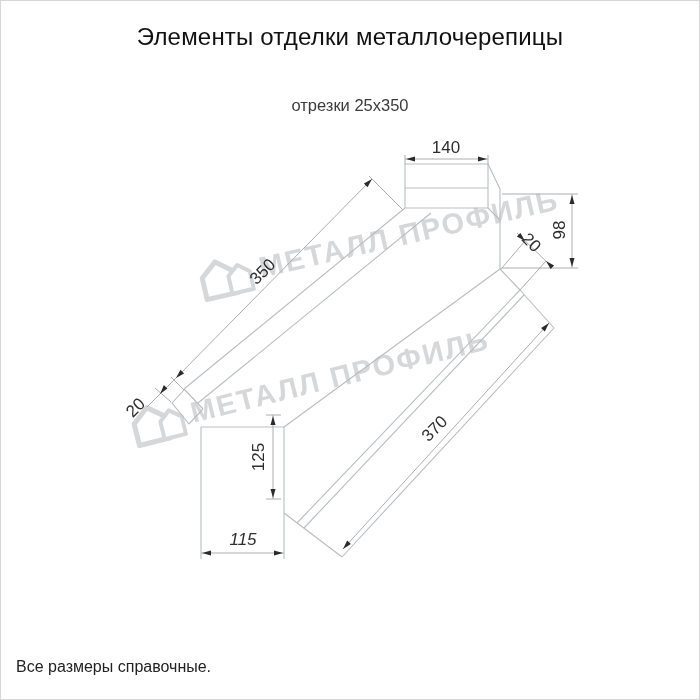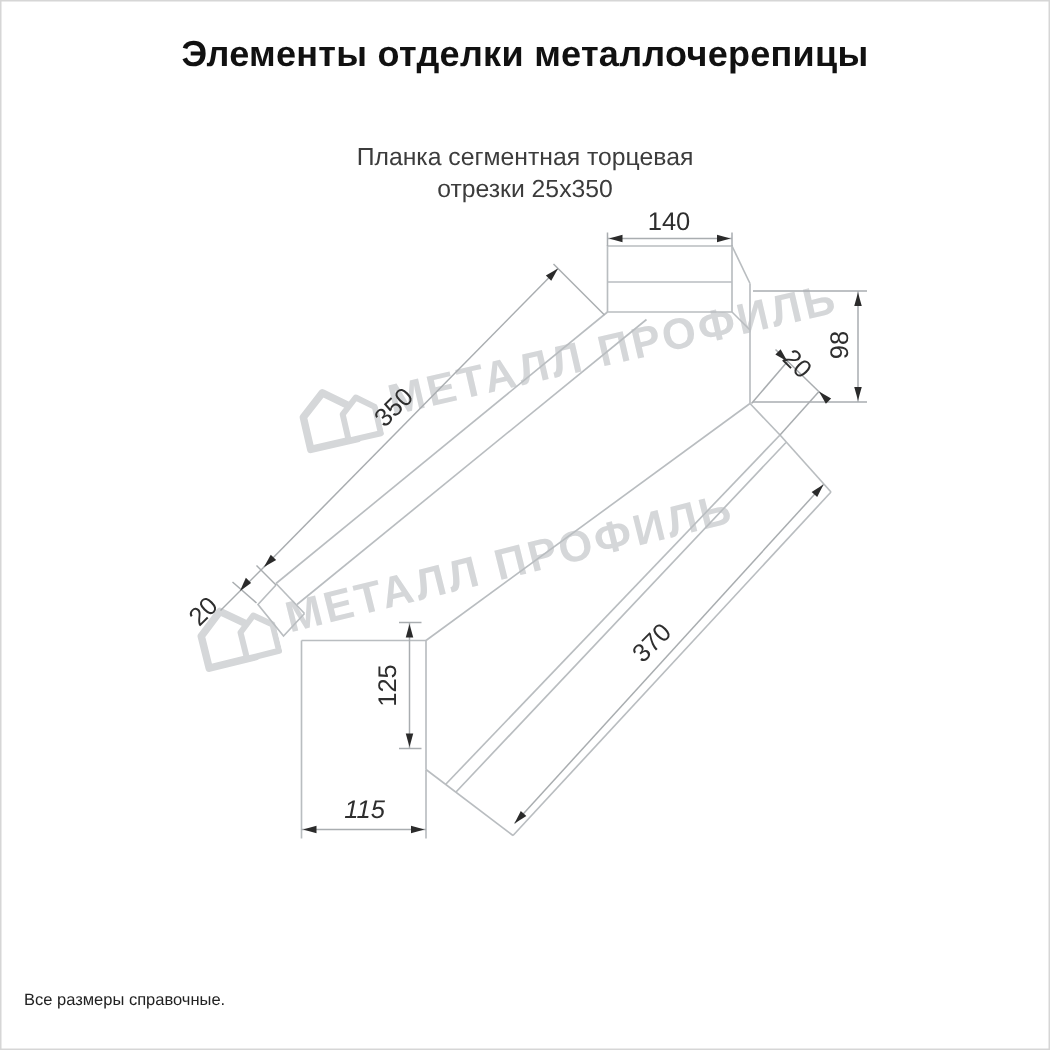--- a/index.html
+++ b/index.html
@@ -3,28 +3,28 @@
 <meta charset="utf-8">
 <style>
   html,body{margin:0;padding:0;background:#fff;}
   .page{
     position:relative;width:700px;height:700px;background:#ffffff;
     font-family:"Liberation Sans","DejaVu Sans",sans-serif;
     overflow:hidden;box-sizing:border-box;border:1px solid #d6d6d6;
   }
   .title{
     position:absolute;top:22px;left:0;width:100%;text-align:center;
-    font-size:24px;font-weight:700;color:#111;letter-spacing:.2px;
+    font-size:24px;font-weight:400;color:#111;letter-spacing:.2px;
   }
   .subtitle{
     position:absolute;top:94px;left:0;width:100%;text-align:center;
     font-size:16.5px;color:#3c3c3c;line-height:21px;
   }
   .footer{
-    position:absolute;left:15px;bottom:24px;font-size:11px;color:#222;line-height:16.5px;
+    position:absolute;left:15px;bottom:24px;font-size:16px;color:#222;line-height:16.5px;
   }
   .watermark{
     position:absolute;display:flex;align-items:center;gap:8px;
     color:#d5d7d9;font-weight:bold;font-size:29px;letter-spacing:2px;
     transform-origin:left center;white-space:nowrap;z-index:1;user-select:none;
   }
   .wm1{left:198px;top:258px;transform:rotate(-13deg);}
   .wm2{left:130px;top:404px;transform:rotate(-14deg);}
   svg.drawing{position:absolute;left:0;top:0;z-index:2;}
   .dim{
@@ -36,21 +36,20 @@
   .rot-90{transform:translate(-50%,-50%) rotate(-90deg);}
 </style>
 </head>
 <body>
 
 <div class="page">
 
   <div class="title">Элементы отделки металлочерепицы</div>
 
   <div class="subtitle">
-    <div>Планка сегментная торцевая</div>
     <div>отрезки 25х350</div>
   </div>
 
   <div class="watermark wm1">
     <svg width="54" height="46" viewBox="0 0 54 46">
       <path d="M4,42 L4,20 L20,7 L36,20 L36,42 Z" fill="none" stroke="#d5d7d9" stroke-width="5" stroke-linejoin="round"></path>
       <path d="M30,42 L30,24 L41,15 L52,24 L52,42 Z" fill="#ffffff" stroke="#d5d7d9" stroke-width="4" stroke-linejoin="round"></path>
     </svg>
     <span>МЕТАЛЛ ПРОФИЛЬ</span>
   </div>

